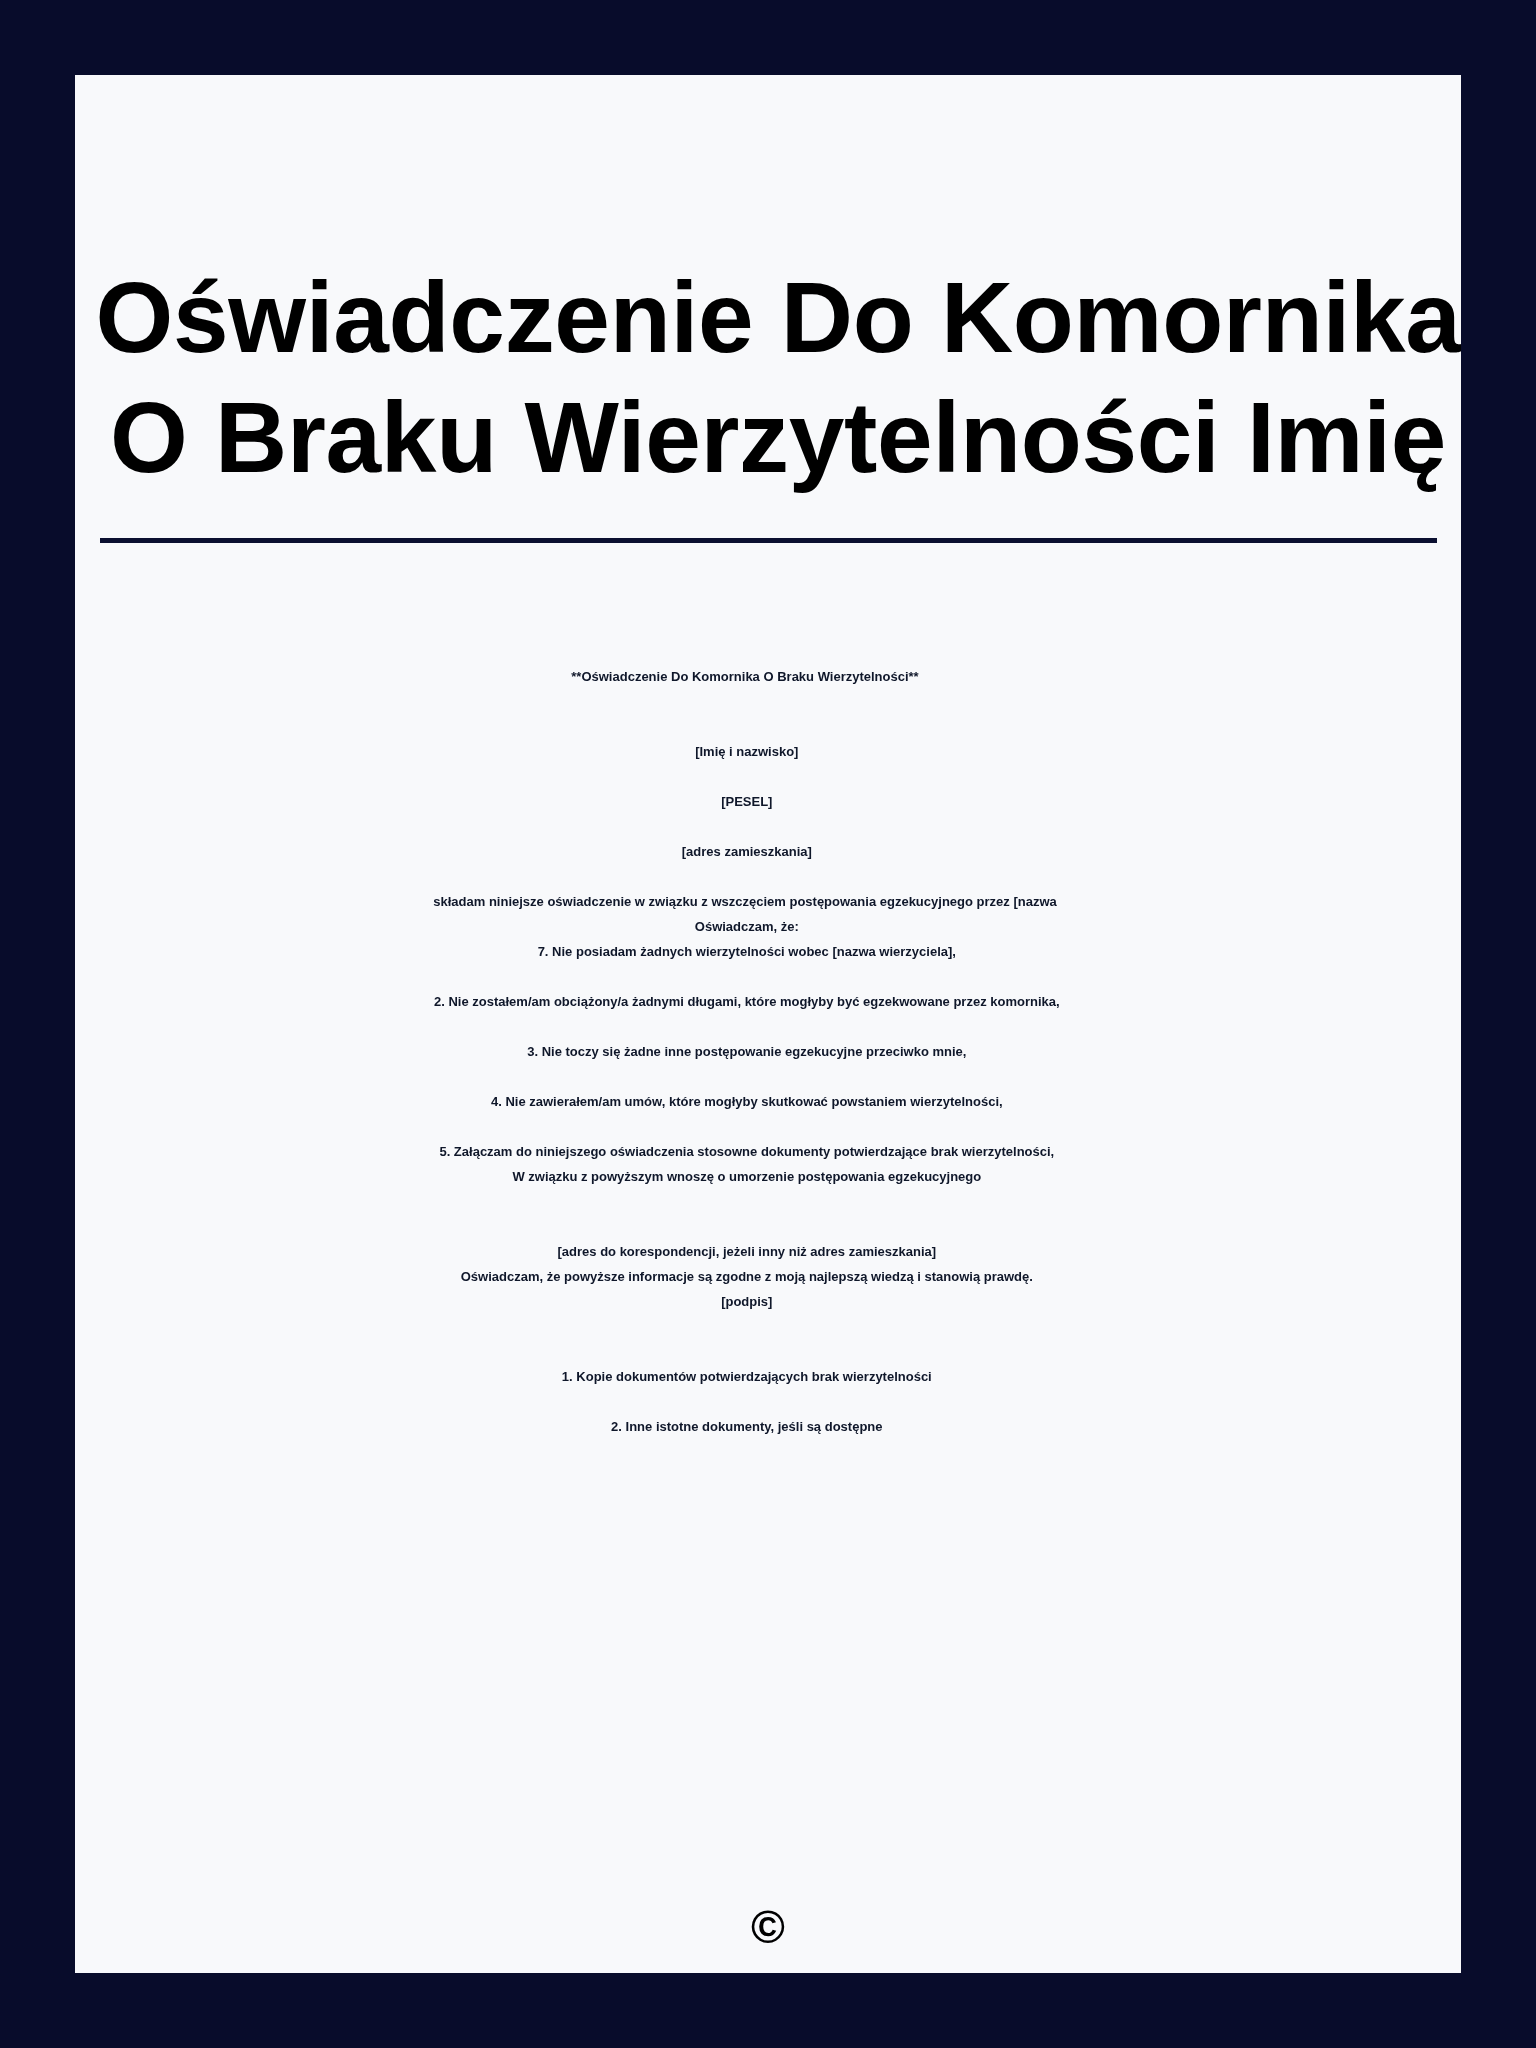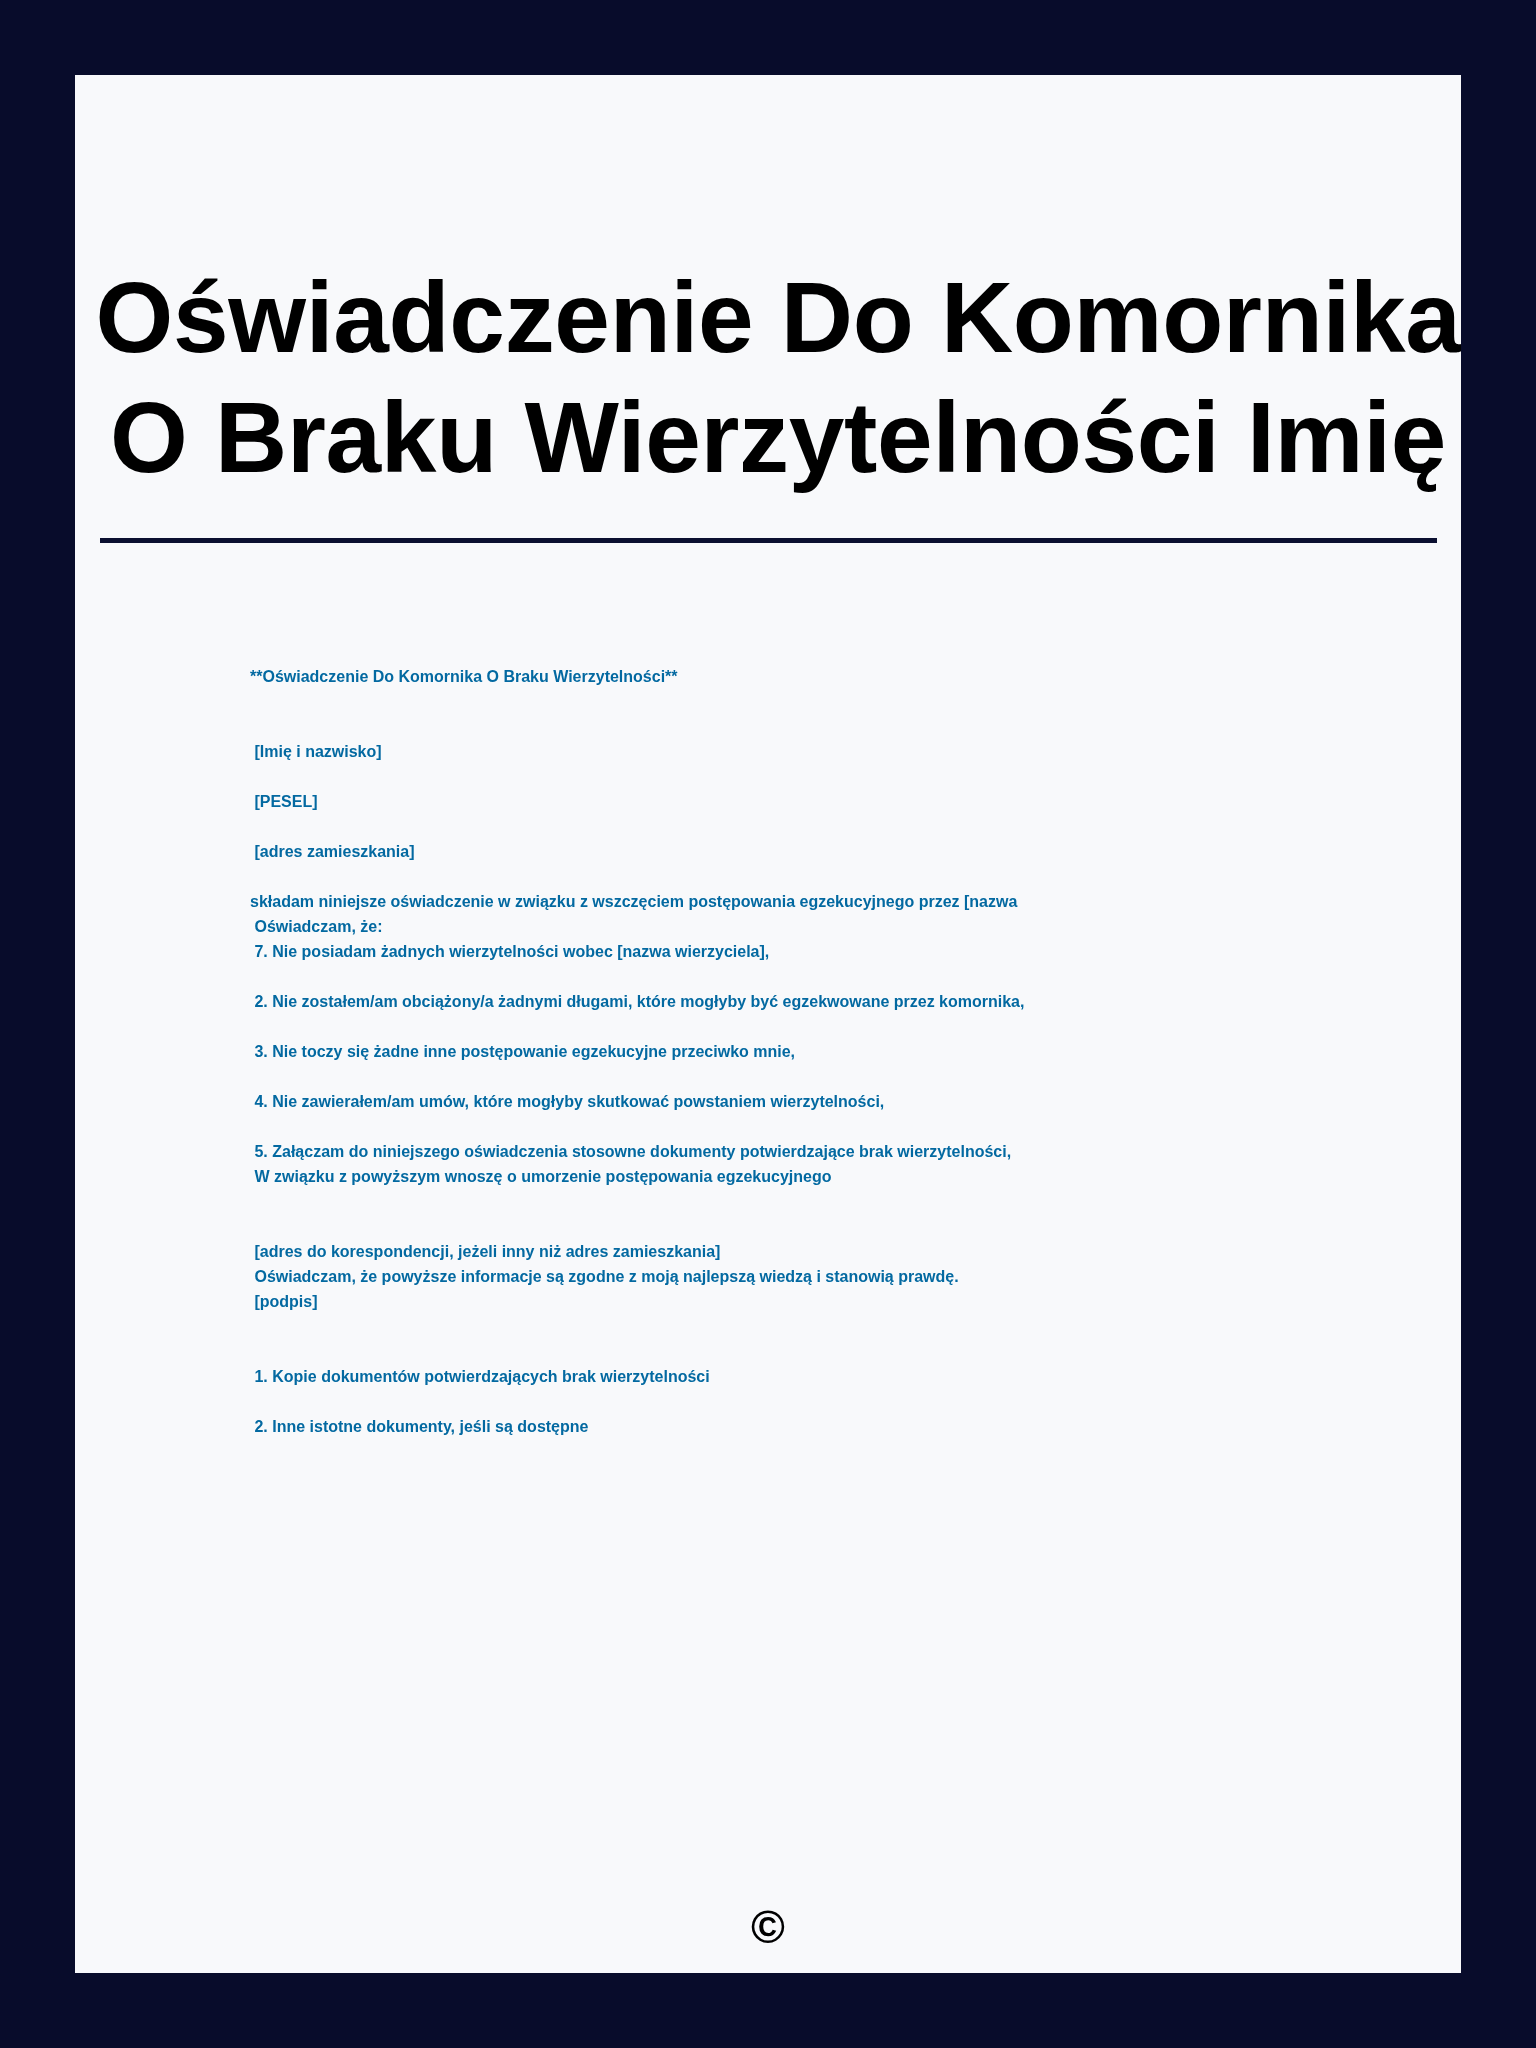--- a/index.html
+++ b/index.html
@@ -47,23 +47,24 @@
       width: 1337px;
       height: 5px;
       background: #0b1030;
     }
     .body-text {
       position: absolute;
       left: 175px;
       top: 589px;
       width: 990px;
       font-weight: bold;
-      font-size: 16px;
+      font-size: 13px;
       line-height: 25px;
-      color: #0369a1;
+      color: #0f172a;
+      text-align: center;
     }
     .line {
       display: block;
       white-space: pre;
       min-height: 25px;
     }
     .copyright {
       position: absolute;
       left: 0;
       width: 1386px;

